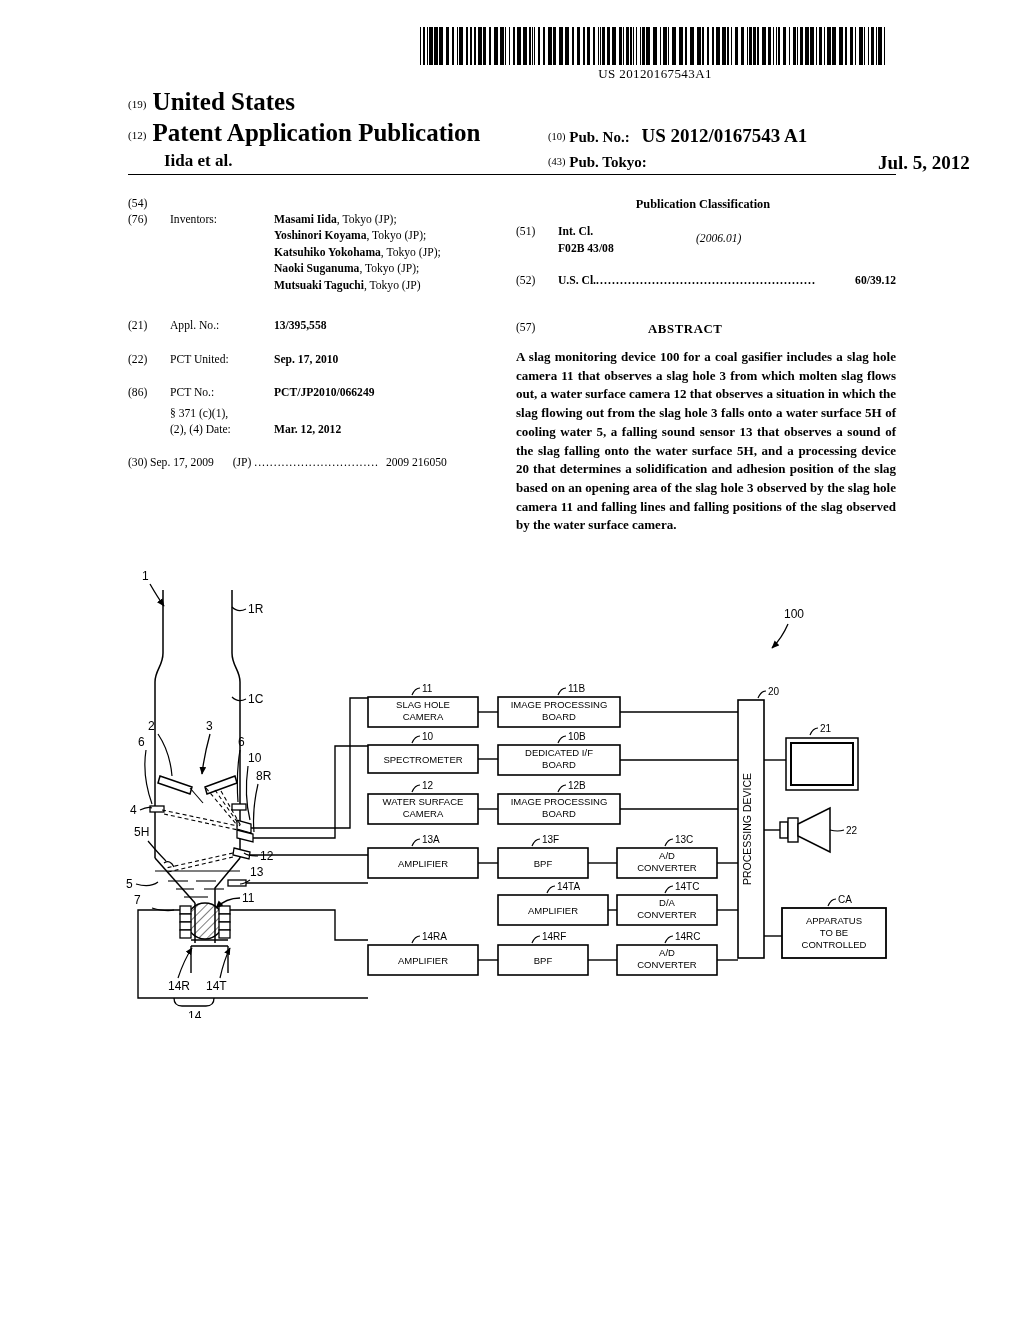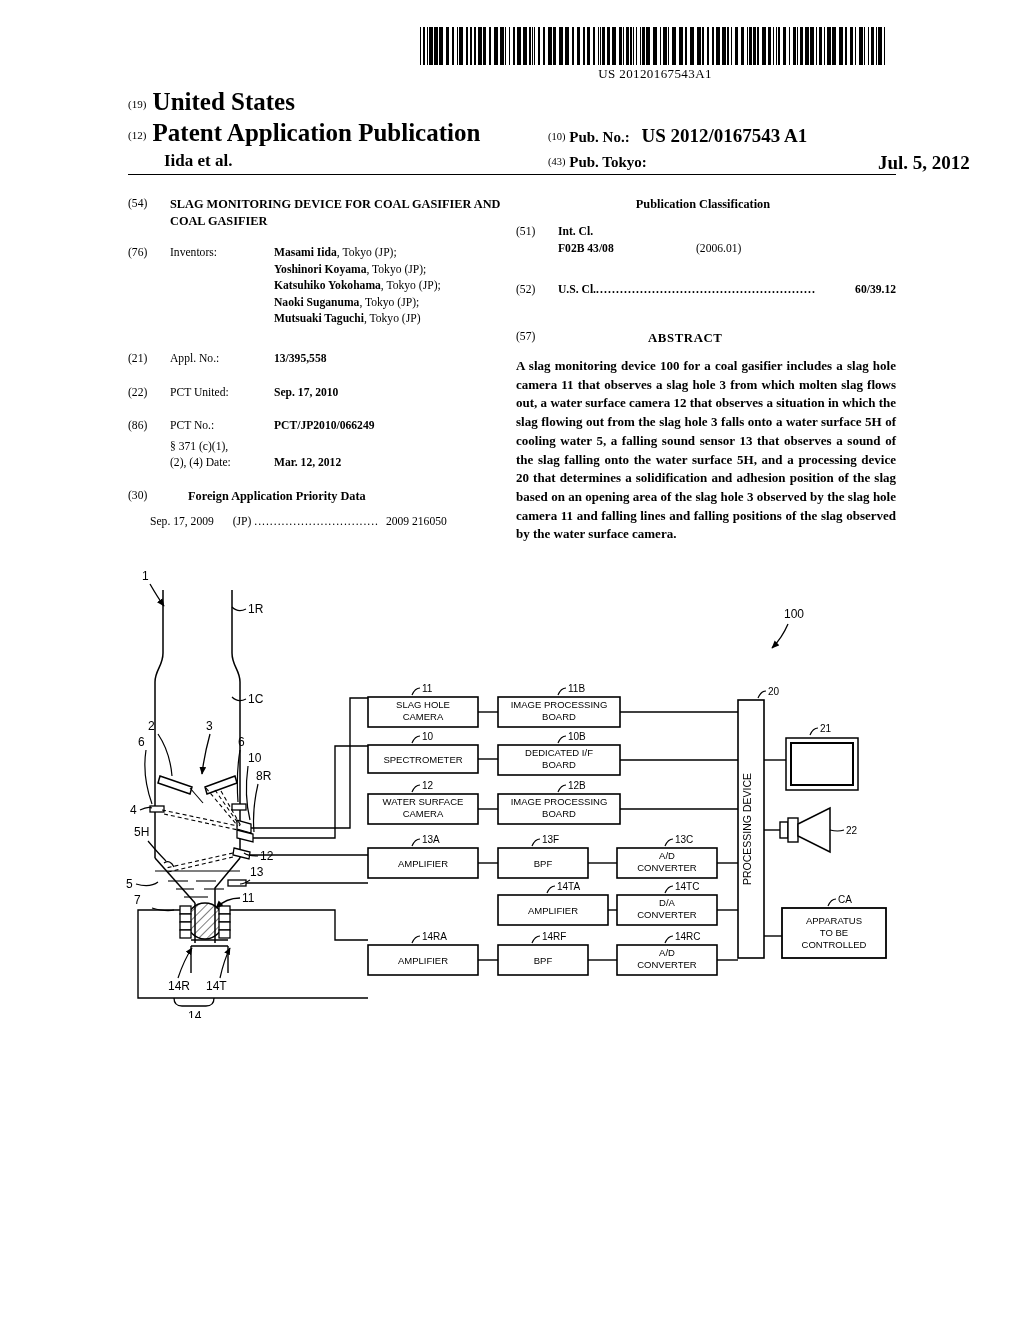--- a/index.html
+++ b/index.html
@@ -62,22 +62,22 @@
   #foreign-hdr .ftxt{margin-left:60px;font-weight:bold;font-size:12.3px;}
   #foreign-row{position:relative;margin-left:22px;font-size:11.6px;white-space:nowrap;}
   #foreign-row .dots{letter-spacing:1px;}
 
   
   #pubclass-hdr{text-align:center;font-weight:bold;font-size:12.3px;margin-bottom:11px;
                 margin-left:-6px;}
   #intcl{position:relative;margin-bottom:3px;}
   #intcl .lab{margin-left:42px;font-weight:bold;}
   #intcl .code{margin-left:42px;font-weight:bold;}
-  #intcl .ver{position:absolute;left:180px;top:17px;}
-  #uscl{position:relative;margin-top:25px;}
+  #intcl .ver{position:absolute;left:180px;top:7px;font-style:italic;}
+  #uscl{position:relative;margin-top:16px;}
   #uscl .lab{margin-left:42px;font-weight:bold;}
   #uscl .dots{letter-spacing:1.1px;}
   #uscl .val{float:right;font-weight:bold;}
   #abs-hdr{position:relative;margin-top:30px;margin-bottom:10px;}
   #abs-hdr .atxt{margin-left:132px;font-weight:bold;font-size:12.8px;letter-spacing:.6px;}
   #abstract{text-align:justify;font-size:13px;line-height:1.44;
             -webkit-hyphens:auto;hyphens:auto;font-weight:bold;}
 
   
   #figure{position:absolute;left:120px;top:558px;width:790px;height:460px;}
@@ -215,21 +215,20 @@
       <span id="pubdate-val">Jul. 5, 2012</span>
     </div>
   </div>
 
   <hr class="rule" id="rule-top">
 
   <div id="col-left">
 
     <div id="title-54">
       <span class="fnum">(54)</span>
-      <div class="ttxt">SLAG MONITORING DEVICE FOR COAL GASIFIER AND COAL GASIFIER</div>
     </div>
 
     <div id="inventors">
       <span class="fnum">(76)</span>
       <span class="flab">Inventors:</span>
       <div id="inv-list">
         <div><b>Masami Iida</b><span>, Tokyo (JP);</span></div>
         <div><b>Yoshinori Koyama</b><span>, Tokyo (JP);</span></div>
         <div><b>Katsuhiko Yokohama</b><span>, Tokyo (JP);</span></div>
         <div><b>Naoki Suganuma</b><span>, Tokyo (JP);</span></div>
@@ -264,21 +263,20 @@
     <div id="sec371">
       <div class="l1">§ 371 (c)(1),</div>
       <div class="l2">
         <span>(2), (4) Date:</span>
         <span class="d">Mar. 12, 2012</span>
       </div>
     </div>
 
     <div id="foreign-hdr">
       <span class="fnum">(30)</span>
-      <div class="ftxt">Foreign Application Priority Data</div>
     </div>
 
     <div id="foreign-row">
       <span>Sep. 17, 2009</span>
       <span style="margin-left:16px">(JP)</span>
       <span class="dots">................................</span>
       <span style="margin-left:4px">2009 216050</span>
     </div>
   </div>
 

